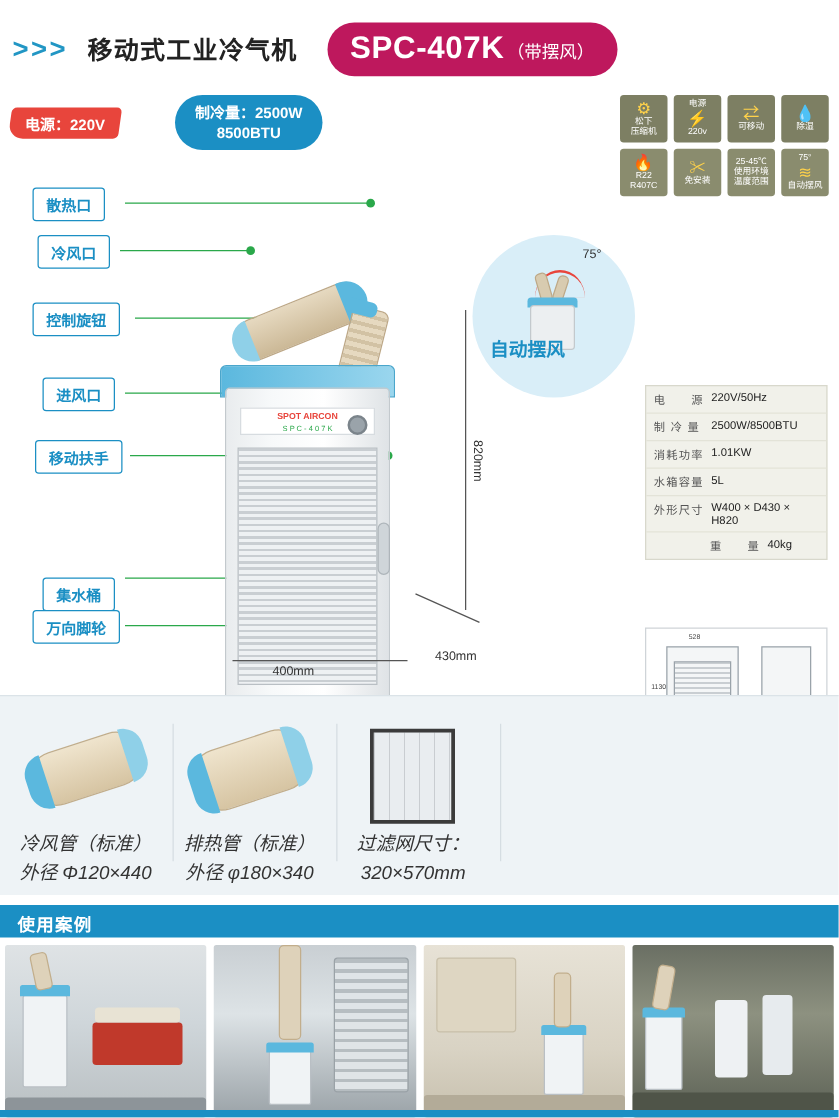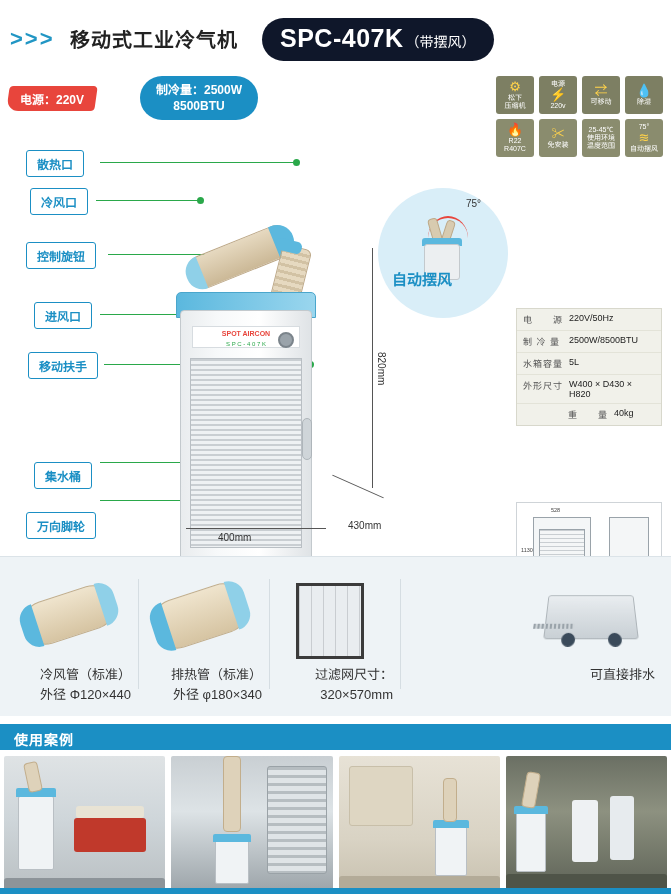--- a/index.html
+++ b/index.html
@@ -23,21 +23,21 @@
     font-size: 22px; font-weight: bold; color: #2196c4;
     letter-spacing: 2px;
   }
   .head-title {
     position: absolute; left: 70px; top: 24px;
     font-size: 20px; font-weight: bold; color: #222;
     letter-spacing: 1px;
   }
   .model-pill {
     position: absolute; left: 262px; top: 18px;
-    background: #0f172a; color: #fff;
+    background: #be185d; color: #fff;
     border-radius: 22px;
     padding: 6px 18px 8px 18px;
     display: flex; align-items: baseline;
   }
   .model-pill .code { font-size: 25px; font-weight: bold; letter-spacing: 0.5px; }
   .model-pill .sub { font-size: 14px; margin-left: 2px; }
 
   
   .badge-row { position: relative; height: 0; }
   .badge-power {
@@ -248,22 +248,22 @@
 
   
   .acc-strip {
     position: absolute; left: 0; top: 556px;
     width: 671px; height: 160px;
     background: #eef3f6;
     border-top: 1px solid #dbe3e8;
   }
   .acc {
     position: absolute; top: 12px;
-    width: 125px; text-align: right;
-    font-size: 13px; color: #333; line-height: 1.5;
+    width: 125px; text-align: center;
+    font-size: 15px; color: #333; line-height: 1.5; font-style: italic;
   }
   .acc .art { height: 96px; position: relative; }
   .acc .divider {
     position: absolute; right: -8px; top: 10px;
     width: 1px; height: 110px; background: #d5dde2;
   }
 
   .tube { position: absolute; left: 16px; top: 24px; width: 94px; height: 44px;
           background: linear-gradient(to bottom, #efe4cd, #d6c4a2); border-radius: 22px;
           transform: rotate(-18deg); border: 1px solid #c2ae8c; }
@@ -390,21 +390,21 @@
   </div>
 
   <div class="main">
 
     <div class="callout" style="left:26px; top:10px;">散热口</div>
     <div class="callout" style="left:30px; top:48px;">冷风口</div>
     <div class="callout" style="left:26px; top:102px;">控制旋钮</div>
     <div class="callout" style="left:34px; top:162px;">进风口</div>
     <div class="callout" style="left:28px; top:212px;">移动扶手</div>
     <div class="callout" style="left:34px; top:310px;margin-top:12px;">集水桶</div>
-    <div class="callout" style="left:26px; top:348px;margin-top:24px;">万向脚轮</div>
+    <div class="callout" style="left:26px; top:348px;">万向脚轮</div>
 
     <div class="lead" style="left:100px; top:22px;  width:196px;"></div>
     <div class="lead" style="left:96px;  top:60px;  width:104px;"></div>
     <div class="lead" style="left:108px; top:114px; width:170px;"></div>
     <div class="lead" style="left:100px; top:174px; width:98px;"></div>
     <div class="lead" style="left:104px; top:224px; width:206px;"></div>
     <div class="lead" style="left:100px; top:322px; width:110px;"></div>
     <div class="lead" style="left:100px; top:360px; width:88px;"></div>
     <div class="dot" style="left:293px; top:19px;"></div>
     <div class="dot" style="left:197px; top:57px;"></div>
@@ -452,20 +452,24 @@
     <div class="swing-label">自动摆风</div>
 
     <div class="spec-table">
       <div class="row">
         <div class="k">电　　源</div>
         <div class="v">220V/50Hz</div>
       </div>
       <div class="row">
         <div class="k">制 冷 量</div>
         <div class="v">2500W/8500BTU</div>
+      </div>
+      <div class="row">
+        <div class="k">消耗功率</div>
+        <div class="v">1.01KW</div>
       </div>
       <div class="row">
         <div class="k">水箱容量</div>
         <div class="v">5L</div>
       </div>
       <div class="row">
         <div class="k">外形尺寸</div>
         <div class="v">W400 × D430 × H820</div>
       </div>
       <div class="row">
@@ -520,30 +524,20 @@
       <div>外径 φ180×340</div>
       <div class="divider"></div>
     </div>
     <div class="acc" style="left:268px;">
       <div class="art">
         <div class="filter"></div>
       </div>
       <div>过滤网尺寸：320×570mm</div>
       <div class="divider"></div>
     </div>
-    <div class="acc" style="left:530px;">
-      <div class="art">
-        <div class="drain">
-          <div class="hose"></div>
-          <div class="wheel" style="left:16px;"></div>
-          <div class="wheel" style="left:60px;"></div>
-        </div>
-      </div>
-      <div>可直接排水</div>
-    </div>
   </div>
 
   <div class="cases-bar">
     <div class="t">使用案例</div>
   </div>
   <div class="cases">
     <div class="case c1bg">
       <div class="cu" style="left:14px; top:40px; width:36px; height:74px;"></div>
       <div class="cu-top" style="left:12px; top:32px; width:40px; height:9px;"></div>
       <div class="cu-duct" style="left:22px; top:6px; width:14px; height:30px; transform:rotate(-12deg);"></div>

